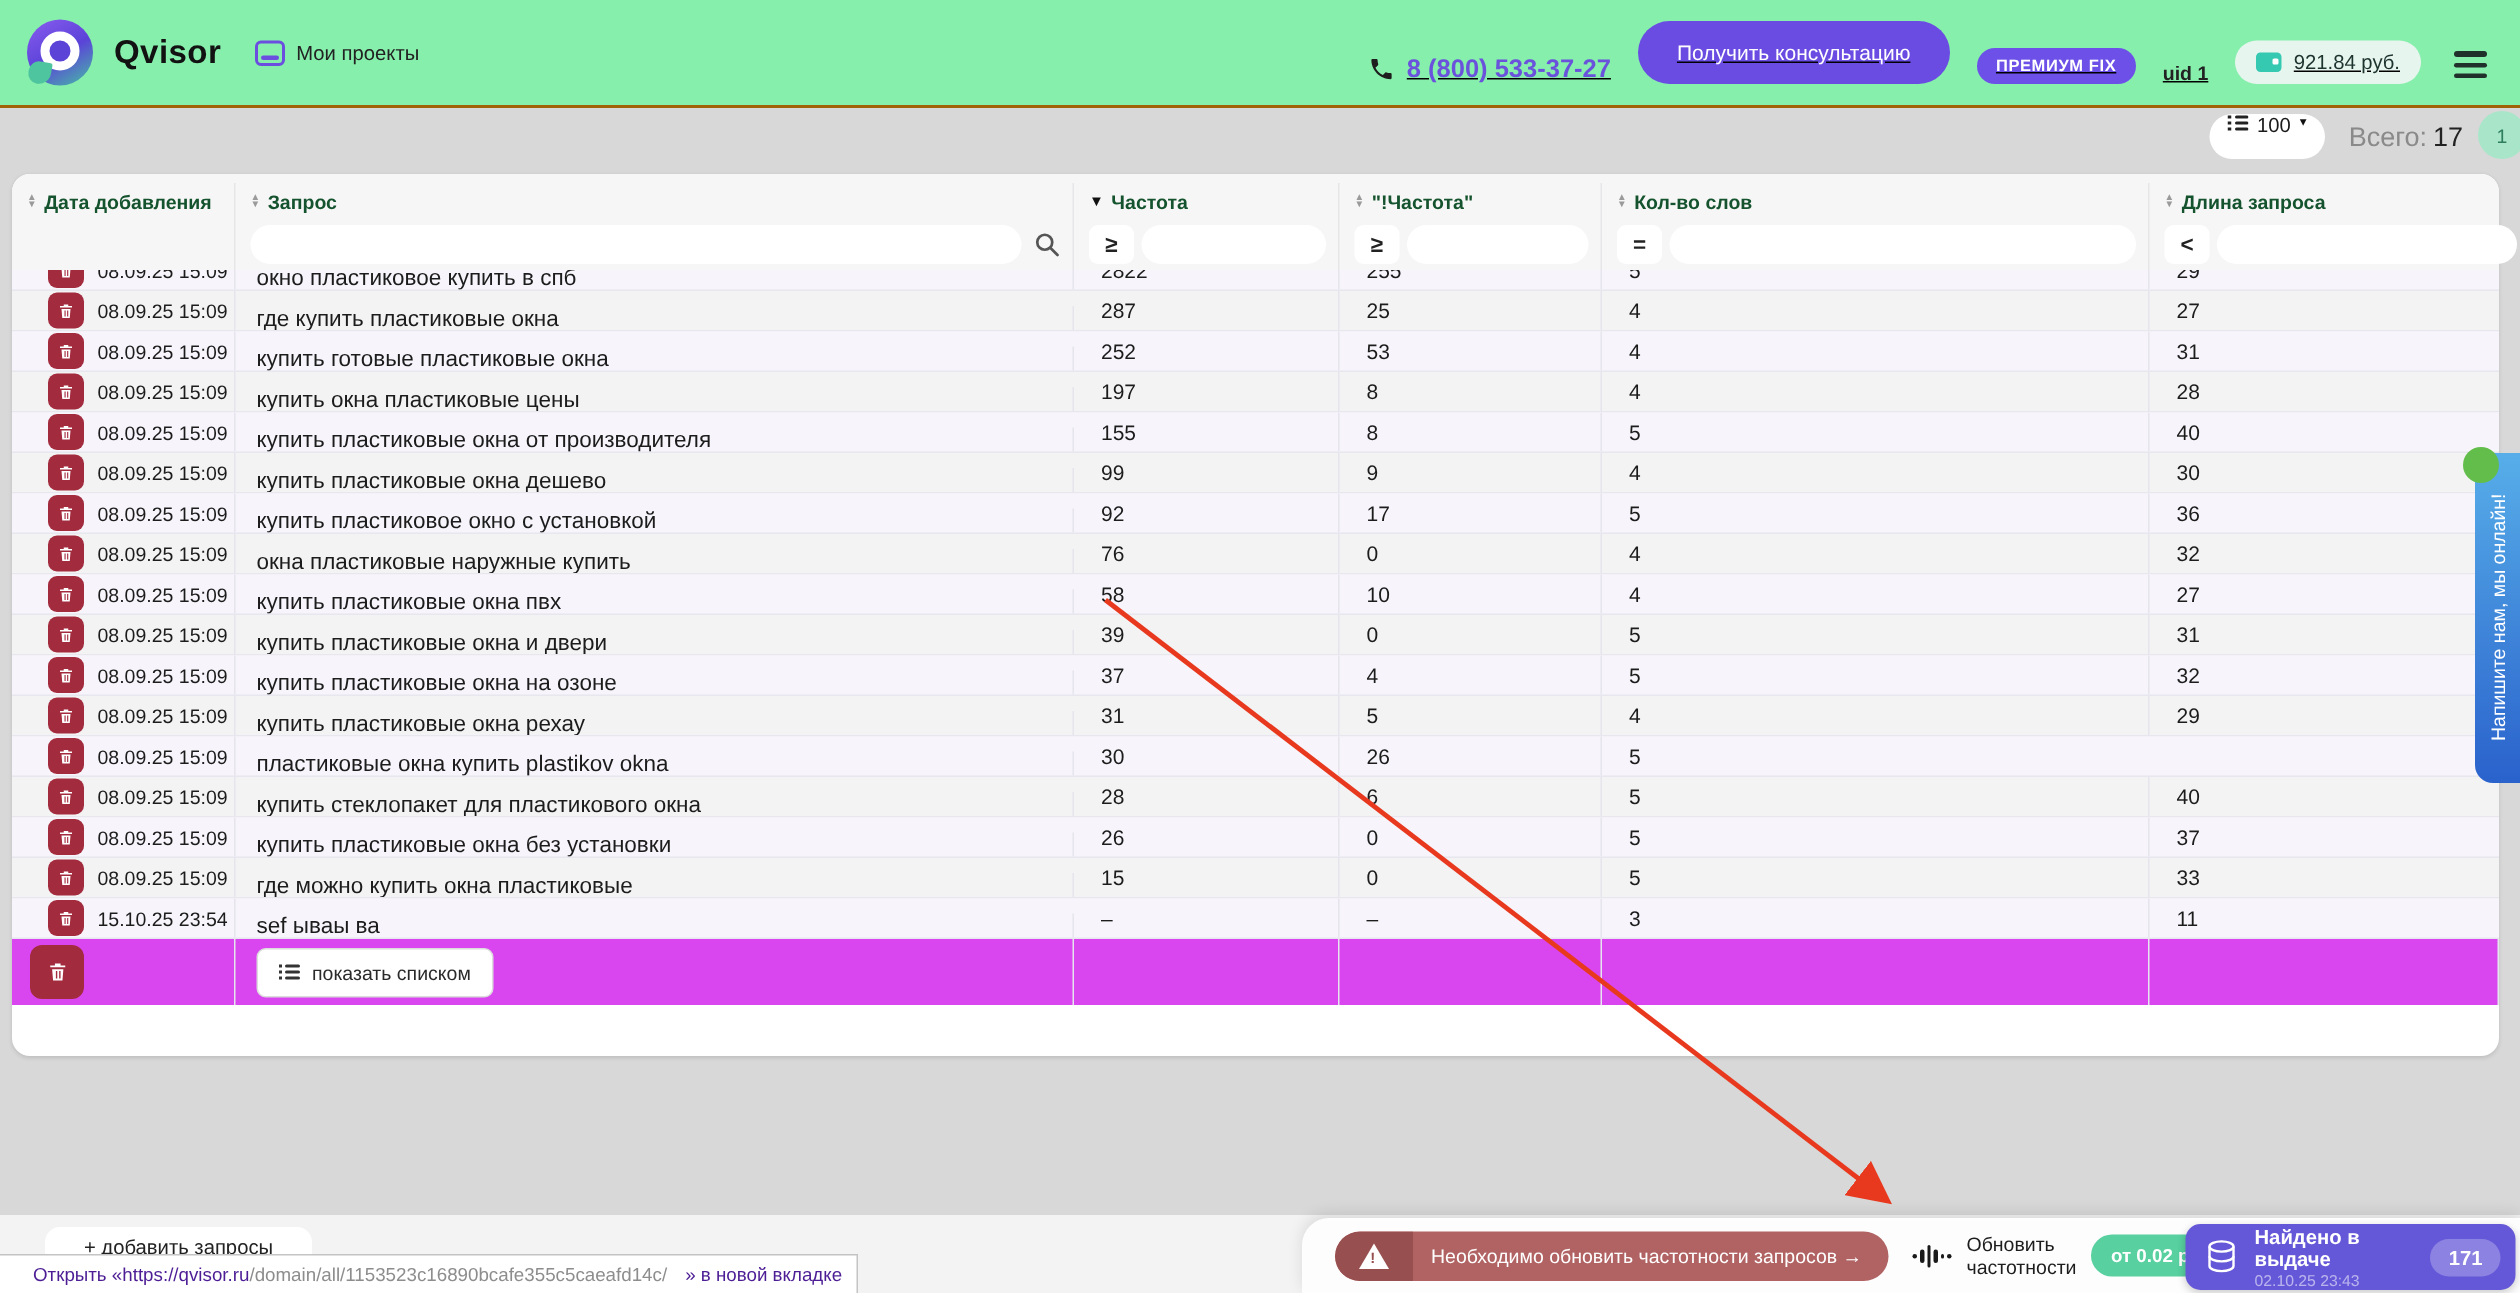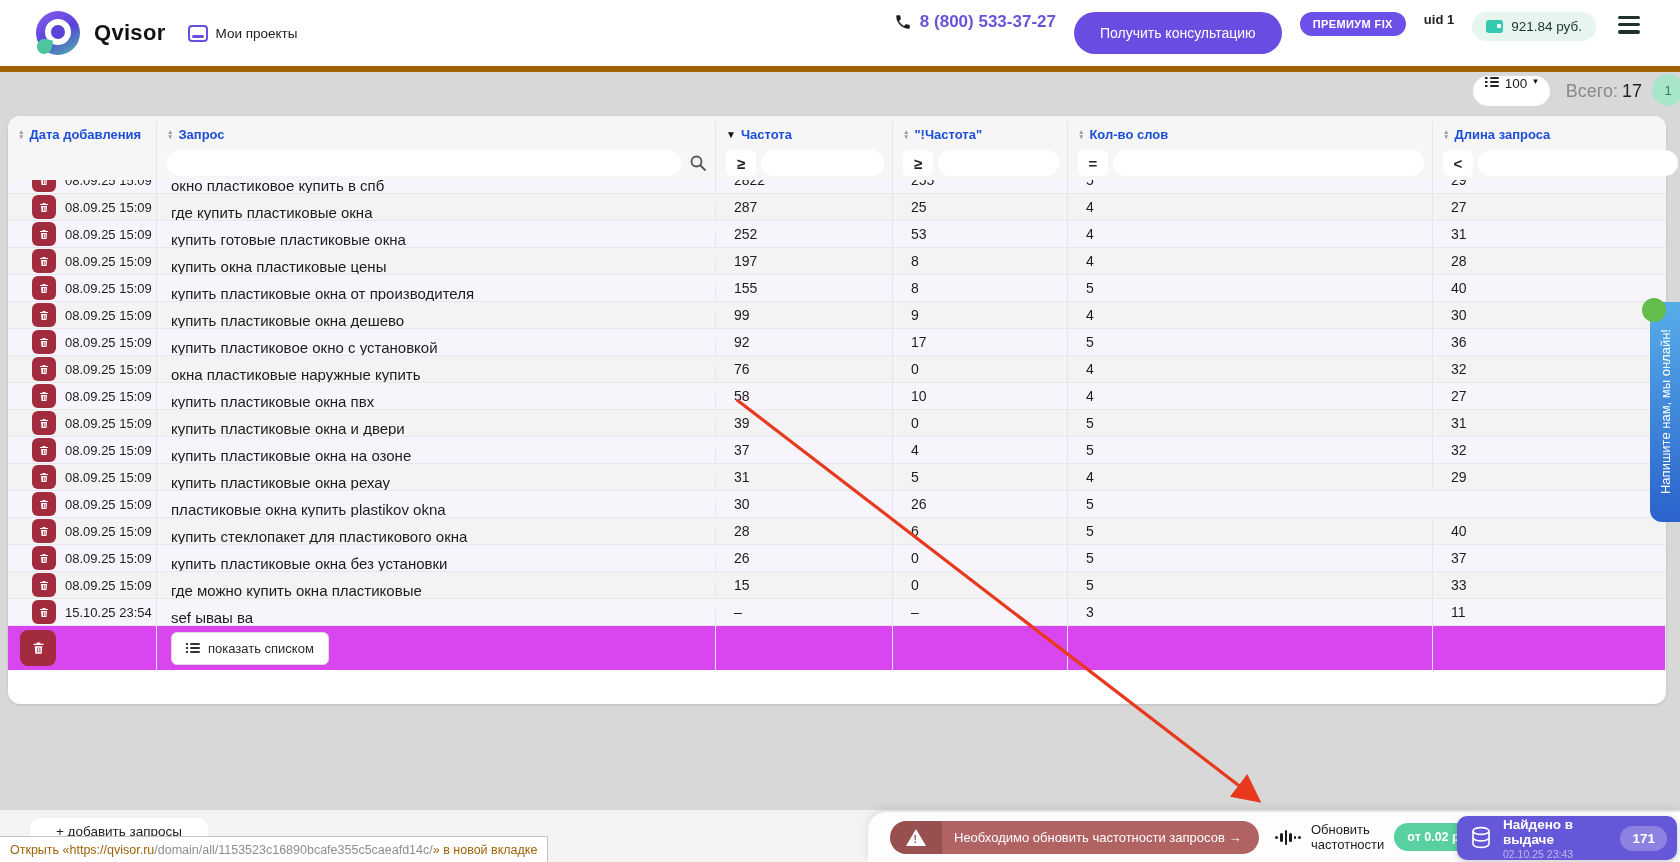--- a/index.html
+++ b/index.html
@@ -1,32 +1,32 @@
 <!DOCTYPE html>
 <html><head>
 <meta charset="utf-8">
 <style>
   * { margin:0; padding:0; box-sizing:border-box; }
   html,body { width:1680px; height:862px; overflow:hidden; font-family:"Liberation Sans", sans-serif; background:#d8d8d8; }
 
   
-  .app-header { position:absolute; left:0; top:0; width:1680px; height:72px; background:#ffffff;
-    border-bottom:6px solid #a16207; display:flex; align-items:center; padding:0 36px; gap:14px; z-index:5; }
+  .app-header { position:absolute; left:0; top:0; width:1680px; height:72px; background:#86efac;
+    border-bottom:2px solid #a16207; display:flex; align-items:center; padding:0 18px; gap:14px; z-index:5; }
   .logo { position:relative; width:44px; height:44px; border-radius:50%;
     background:linear-gradient(150deg,#8a5cf0 0%,#5b43d8 52%,#45bfa4 100%); flex:0 0 auto; }
   .logo::before { content:""; position:absolute; left:9px; top:8px; width:14px; height:14px;
     border:6px solid #fff; border-radius:50%; background:#5b43d8; }
   .logo::after { content:""; position:absolute; left:1px; bottom:1px; width:15px; height:15px;
     background:#4ec59e; border-radius:50% 10% 60% 50%; transform:rotate(10deg); }
   .brand { font-size:22px; font-weight:bold; color:#121212; letter-spacing:.3px; }
   .projects { display:flex; align-items:center; gap:8px; margin-left:8px; cursor:pointer; }
   .win-icon { width:20px; height:17px; border:2px solid #6b4de0; border-radius:4px; position:relative; }
   .win-icon::after { content:""; position:absolute; left:2px; right:2px; bottom:2px; height:3px; background:#6b4de0; border-radius:2px; }
   .projects span { font-size:13.5px; color:#222; }
-  .hdr-right { margin-left:auto; display:flex; align-items:flex-start; gap:18px; }
+  .hdr-right { margin-left:auto; display:flex; align-items:flex-end; gap:18px;text-decoration:underline; }
   .phone { display:flex; align-items:center; gap:8px; }
   .phone b { color:#6a52dc; font-size:17px; font-weight:bold; }
   .consult-btn { background:#6a4ce2; color:#fff; font-size:14px; border:none; border-radius:24px;
     padding:13px 26px; cursor:pointer; font-family:inherit; }
   .premium-badge { background:#6d50e8; color:#fff; font-size:11px; font-weight:bold; letter-spacing:.4px;
     border-radius:14px; padding:6px 13px; }
   .uid { font-size:13px; font-weight:bold; color:#222; }
   .balance { background:#e7f5ef; border-radius:17px; padding:7px 14px; display:flex; align-items:center; gap:8px; cursor:pointer; }
   .card-icon { width:17px; height:13px; background:#35c9b2; border-radius:3px; position:relative; }
   .card-icon::after { content:""; position:absolute; right:2px; top:4px; width:4px; height:4px; background:#fff; border-radius:1px; }
@@ -45,21 +45,21 @@
     background:#a9e6c9; color:#2e7d5f; font-size:13px; display:flex; align-items:center; justify-content:center; z-index:4; }
 
   
   .card { position:absolute; left:8px; top:116px; width:1658px; height:588px; background:#fff;
     border-radius:12px; box-shadow:0 1px 3px rgba(0,0,0,.12); z-index:2; }
   .grid { display:grid; grid-template-columns:149px 559px 177px 175px 365px 1fr; }
   .thead { background:#f6f6f6; border-radius:12px 12px 0 0; padding-top:6px; }
   .th { border-right:1px solid #e6e6e8; padding:0 8px 0 10px; }
   .th:last-child { border-right:none; }
   .th-label { height:24px; display:flex; align-items:center; gap:5px; cursor:pointer; }
-  .th-label b { font-size:13px; color:#1d4ed8; }
+  .th-label b { font-size:13px; color:#14532d; }
   .sort-both { display:inline-flex; flex-direction:column; font-size:6.5px; line-height:5.5px; color:#9a9a9a; font-style:normal; }
   .sort-desc { font-size:10px; color:#111; font-style:normal; }
   .th-filter { height:34px; display:flex; align-items:center; }
   .prefix { width:30px; height:26px; background:#fff; border-radius:6px; display:flex; align-items:center;
     justify-content:center; font-size:15px; font-weight:bold; color:#222; margin-right:5px; flex:0 0 auto; }
   .pill-input { flex:1; min-width:0; height:26px; border:none; outline:none; border-radius:13px; background:#fff;
     padding:0 12px; font-size:13px; font-family:inherit; }
   .search-wrap { margin-left:8px; flex:0 0 auto; cursor:pointer; display:flex; align-items:center; }
 
   .tbody { overflow:hidden; }
@@ -88,21 +88,21 @@
   .chat-tab .dot { position:absolute; top:-4px; left:-8px; width:24px; height:24px; background:#63bd4b; border-radius:50%; }
   .chat-tab span { color:#fff; font-size:13px; writing-mode:vertical-rl; transform:rotate(180deg); white-space:nowrap; }
 
   
   .bottom-strip { position:absolute; left:0; bottom:0; width:1680px; height:52px; background:#f3f3f3; z-index:20; }
   .add-btn { position:absolute; left:30px; top:818px; width:178px; height:40px; background:#fff;
     border:none; border-radius:10px 10px 0 0; font-size:13.5px; color:#222; font-family:inherit;
     z-index:21; cursor:pointer; padding-bottom:14px; }
   .status-tooltip { position:absolute; left:0; bottom:0; height:26px; background:#fff; border-top:1px solid #c4c4c4;
     border-right:1px solid #c4c4c4; display:flex; align-items:center; padding:0 10px; font-size:12.5px; z-index:25; white-space:nowrap; }
-  .status-tooltip .dark { color:#a16207; }
+  .status-tooltip .dark { color:#4c1d95;margin-left:12px; }
   .status-tooltip .light { color:#8d8d8d; }
 
   .toast { position:absolute; left:868px; right:0; top:812px; height:50px; background:#fdfdfd;
     border-radius:18px 0 0 0; box-shadow:0 -3px 10px rgba(0,0,0,.10); z-index:22;
     display:flex; align-items:center; padding-left:22px; gap:16px; }
   .alert-pill { display:flex; align-items:center; background:#b16363; border:none; border-radius:17px;
     height:33px; padding:0 18px 0 0; cursor:pointer; overflow:hidden; }
   .alert-cap { background:#97504f; align-self:stretch; display:flex; align-items:center; justify-content:center;
     width:52px; border-radius:17px 0 0 17px; margin-right:12px; position:relative; }
   .warn-tri { width:0; height:0; border-left:10px solid transparent; border-right:10px solid transparent;

